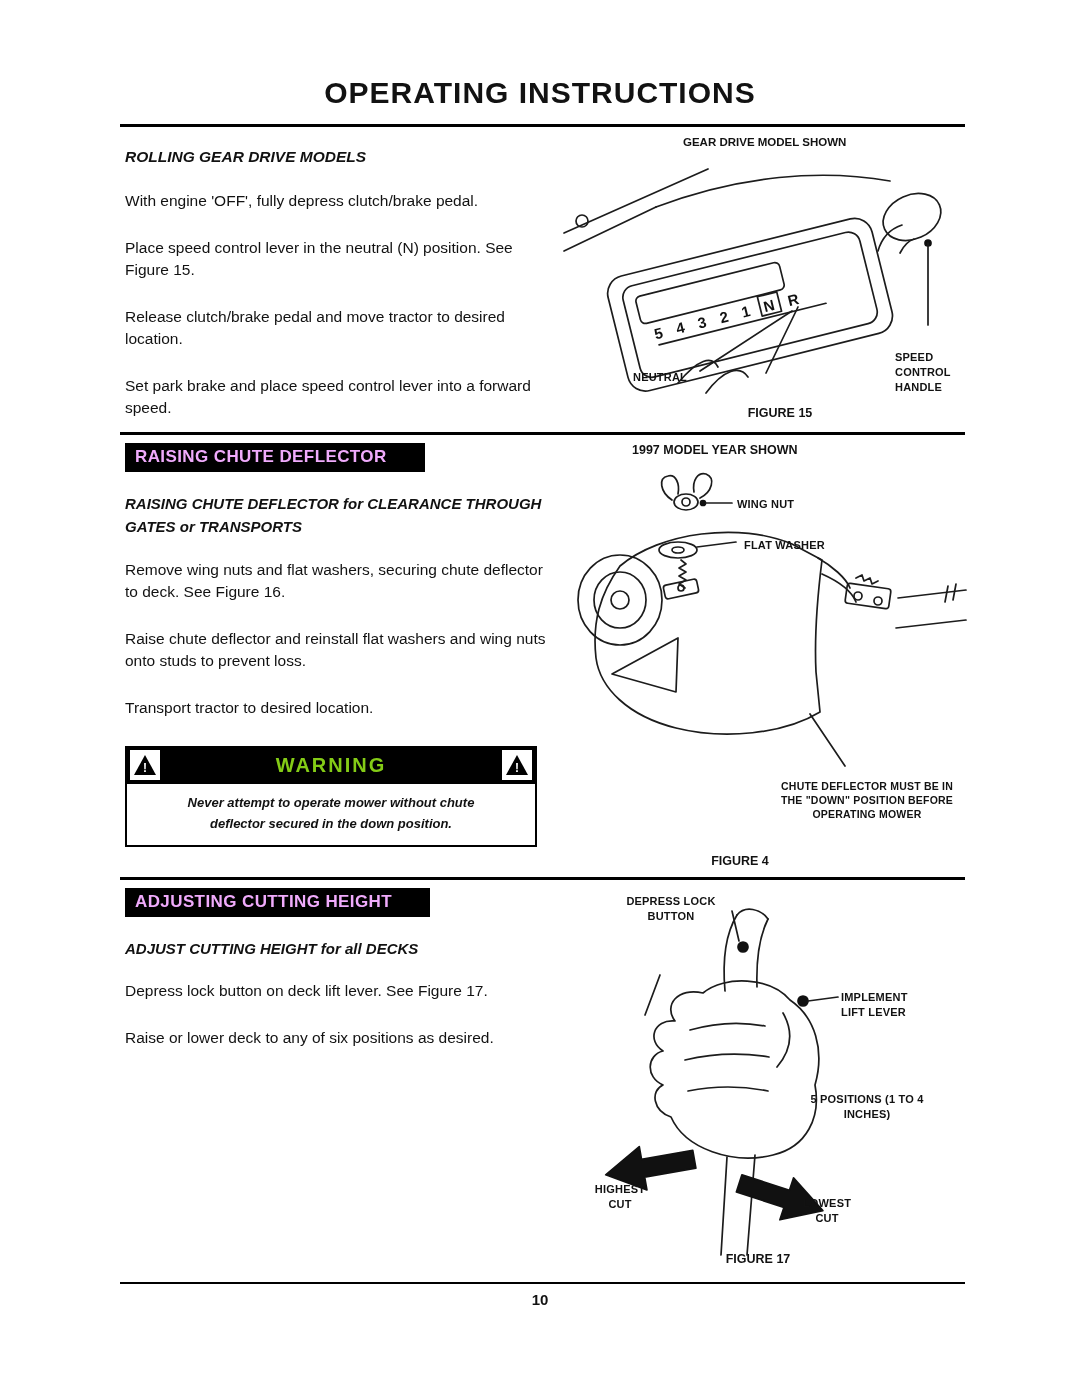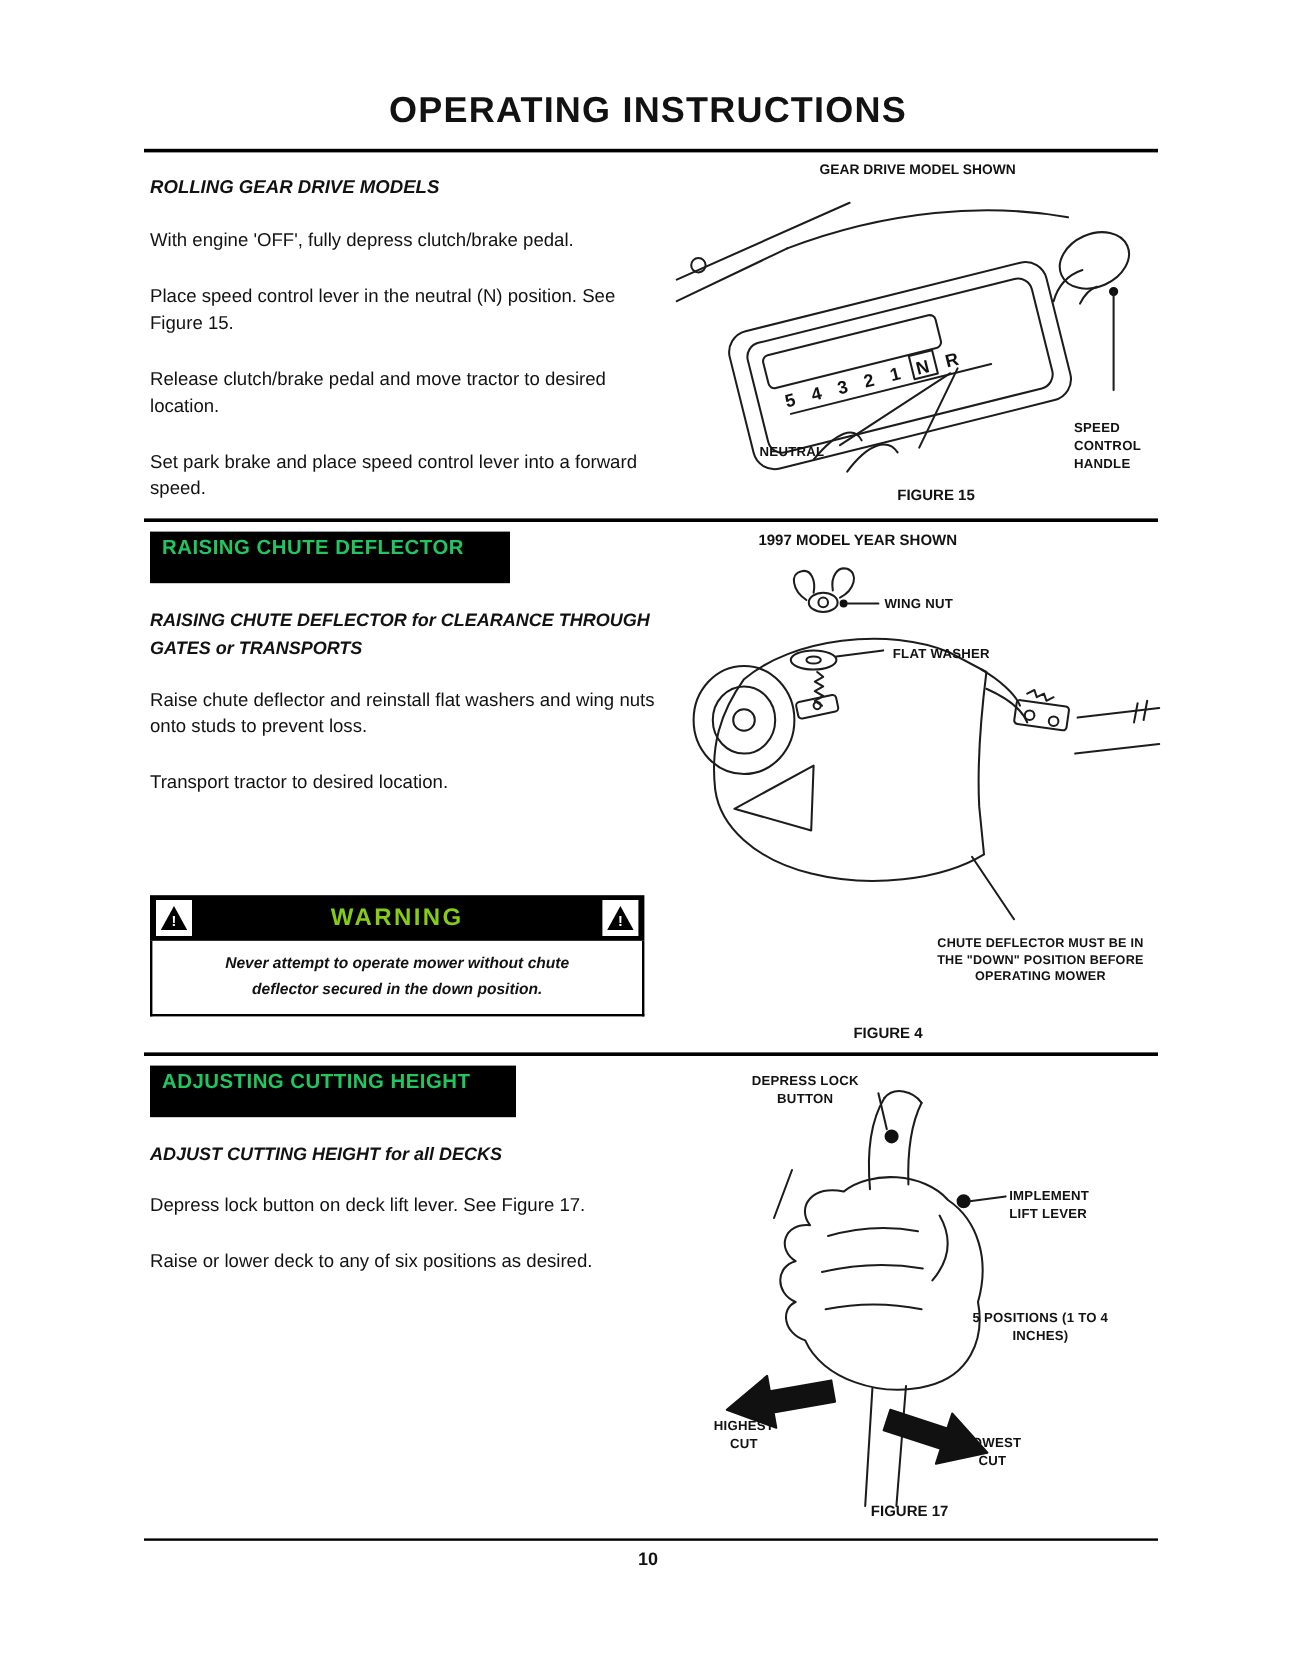--- a/index.html
+++ b/index.html
@@ -12,22 +12,22 @@
   }
   .rule { position:absolute; left:120px; width:845px; background:#000; }
   .page-title {
     position:absolute; top:76px; left:0; width:100%;
     text-align:center; font-size:30px; font-weight:bold; letter-spacing:1px;
   }
   .col { position:absolute; }
   .ital-head { font-style:italic; font-weight:bold; font-size:15.5px; margin-bottom:24px; }
   .lefttext p { font-size:15.5px; line-height:1.42; margin-bottom:25px; }
   .blackhead {
-    display:inline-block; background:#000; color:#22c55e; font-weight:bold;
-    font-size:17px; letter-spacing:.4px; padding:4px 38px 19px 10px; margin-bottom:20px;
+    display:inline-block; background:#000; color:#f0abfc; font-weight:bold;
+    font-size:17px; letter-spacing:.4px; padding:4px 38px 5px 10px; margin-bottom:20px;
   }
   .sub { font-style:italic; font-weight:bold; font-size:15px; line-height:1.55; margin-bottom:20px; }
 
   
   .warnbox { position:absolute; left:125px; top:746px; width:412px; }
   .warnbar {
     background:#000; height:38px; display:flex; align-items:center;
     justify-content:space-between; padding:0 5px;
   }
   .warn-sq { width:30px; height:30px; background:#fff; display:flex; align-items:center; justify-content:center; }
@@ -100,20 +100,21 @@
 
   <div class="figlabel" style="left:633px; top:370px;">NEUTRAL</div>
   <div class="figlabel" style="left:895px; top:350px; width:72px;">SPEED CONTROL HANDLE</div>
   <div class="figcaption" style="left:700px; top:406px;">FIGURE 15</div>
 
   <div class="rule" style="top:432px; height:3px;"></div>
 
   <section class="col lefttext" style="left:125px; top:443px; width:422px;">
     <div class="blackhead">RAISING CHUTE DEFLECTOR</div>
     <h3 class="sub">RAISING CHUTE DEFLECTOR for CLEARANCE THROUGH GATES or TRANSPORTS</h3>
+    <p>Remove wing nuts and flat washers, securing chute deflector to deck. See Figure 16.</p>
     <p>Raise chute deflector and reinstall flat washers and wing nuts onto studs to prevent loss.</p>
     <p>Transport tractor to desired location.</p>
   </section>
 
   <aside class="warnbox">
     <div class="warnbar">
       <span class="warn-sq">
         <svg width="24" height="22" viewBox="0 0 24 22">
           <polygon points="12,1 23,21 1,21" fill="#000"></polygon>
           <text x="12" y="18" fill="#fff" font-size="12" font-weight="bold" text-anchor="middle" font-family="Liberation Sans, sans-serif">!</text>

